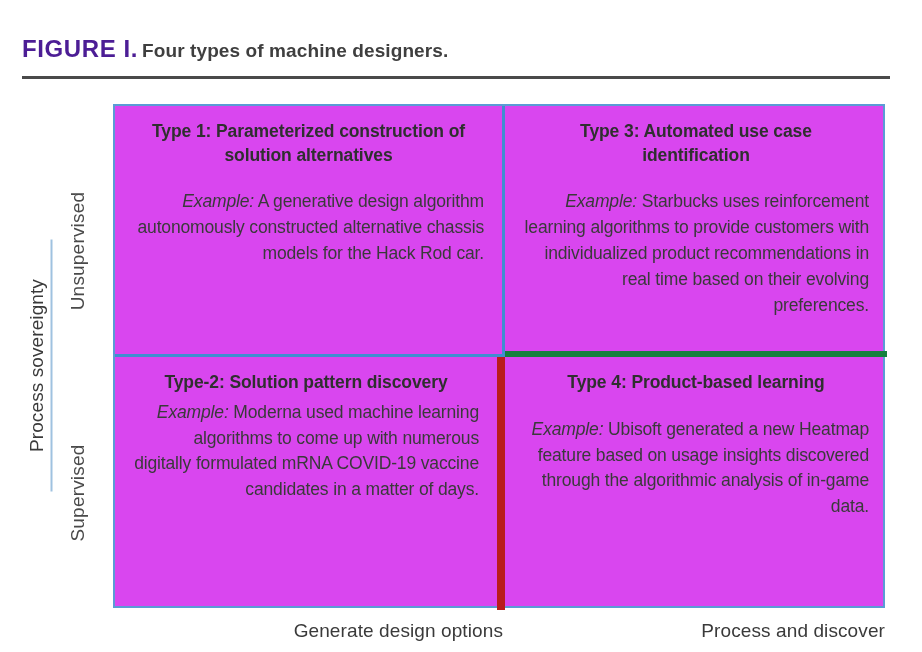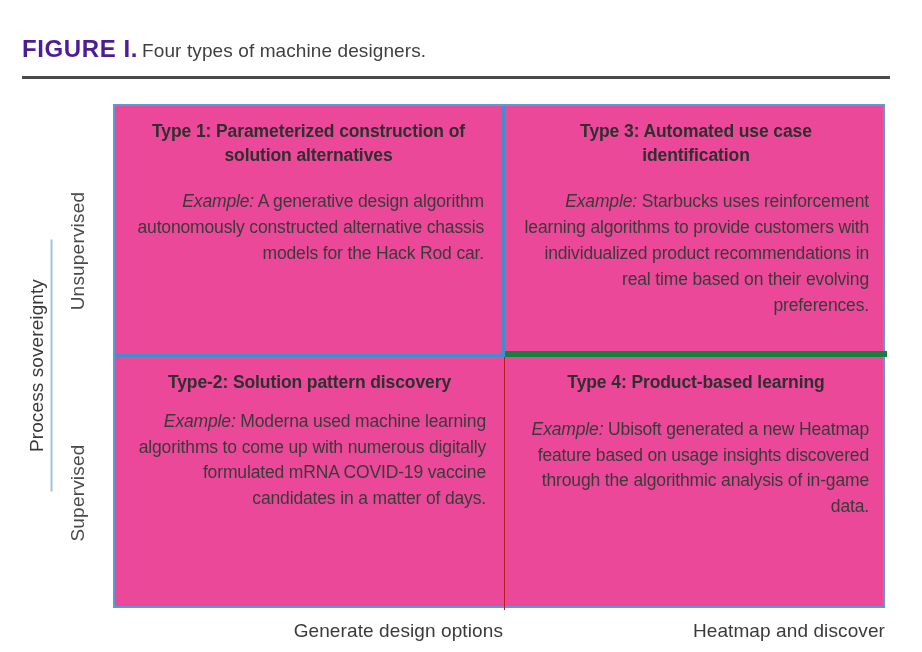--- a/index.html
+++ b/index.html
@@ -28,21 +28,21 @@
     line-height: 30px;
   }
   .caption-label {
     font-size: 24px;
     font-weight: bold;
     letter-spacing: 0.6px;
     color: #4c1d95;
   }
   .caption-text {
     font-size: 19px;
-    font-weight: normal;
+    font-weight: bold;
     color: #3f3f3f;
     letter-spacing: 0.1px;
     margin-left: 4px;
   }
   .caption-rule {
     position: absolute;
     left: 22px;
     top: 76px;
     width: 868px;
     height: 3px;
@@ -54,31 +54,31 @@
     position: absolute;
     left: 113px;
     top: 104px;
     width: 772px;
     height: 504px;
     box-sizing: border-box;
     display: grid;
     grid-template-columns: 390px 382px;
     grid-template-rows: 251px 253px;
     border: 2px solid #5b9bd5;
-    background: #ec4899;
+    background: #d946ef;
   }
   .cell {
     box-sizing: border-box;
     padding: 14px 16px 10px 16px;
     text-align: center;
     overflow: hidden;
   }
   .cell.tl { border-right: 3px solid #3f8ed0; border-bottom: 3px solid #3f8ed0; }
   .cell.tr { border-bottom: 6px solid #15803d; }
-  .cell.bl { border-right: 1px solid #b91c1c; }
+  .cell.bl { border-right: 8px solid #b91c1c; }
   .cell.br { }
 
   .cell-title {
     font-size: 17.5px;
     font-weight: bold;
     color: #2f2f2f;
     line-height: 1.35;
     letter-spacing: -0.1px;
     margin: 0 0 6px 0;
     padding: 0 4px;
@@ -91,21 +91,21 @@
     font-weight: normal;
     color: #3a3a3a;
     line-height: 1.48;
     letter-spacing: -0.15px;
     margin: 0;
     padding: 0 2px;
     text-align: right;
   }
   .cell.tl .cell-body { margin-top: 22px; }
   .cell.tr .cell-body { margin-top: 22px; }
-  .cell.bl .cell-body { margin-top: 14px; }
+  .cell.bl .cell-body { margin-top: 5px; }
   .cell.br .cell-body { margin-top: 22px; }
   .ex-label {
     font-style: italic;
     font-weight: normal;
   }
 
   
   .y-axis-title {
     position: absolute;
     left: -87px;
@@ -176,13 +176,13 @@
     <p class="cell-body"><span class="ex-label">Example:</span><span> Ubisoft generated a new Heatmap feature based on usage insights discovered through the algorithmic analysis of in-game data.</span></p>
   </div>
 
 </div>
 
 <div class="y-axis-title">Process sovereignty</div>
 <div class="y-tick upper">Unsupervised</div>
 <div class="y-tick lower">Supervised</div>
 
 <div class="x-tick left">Generate design options</div>
-<div class="x-tick right">Heatmap and discover</div>
+<div class="x-tick right">Process and discover</div>
 
 </body></html>

